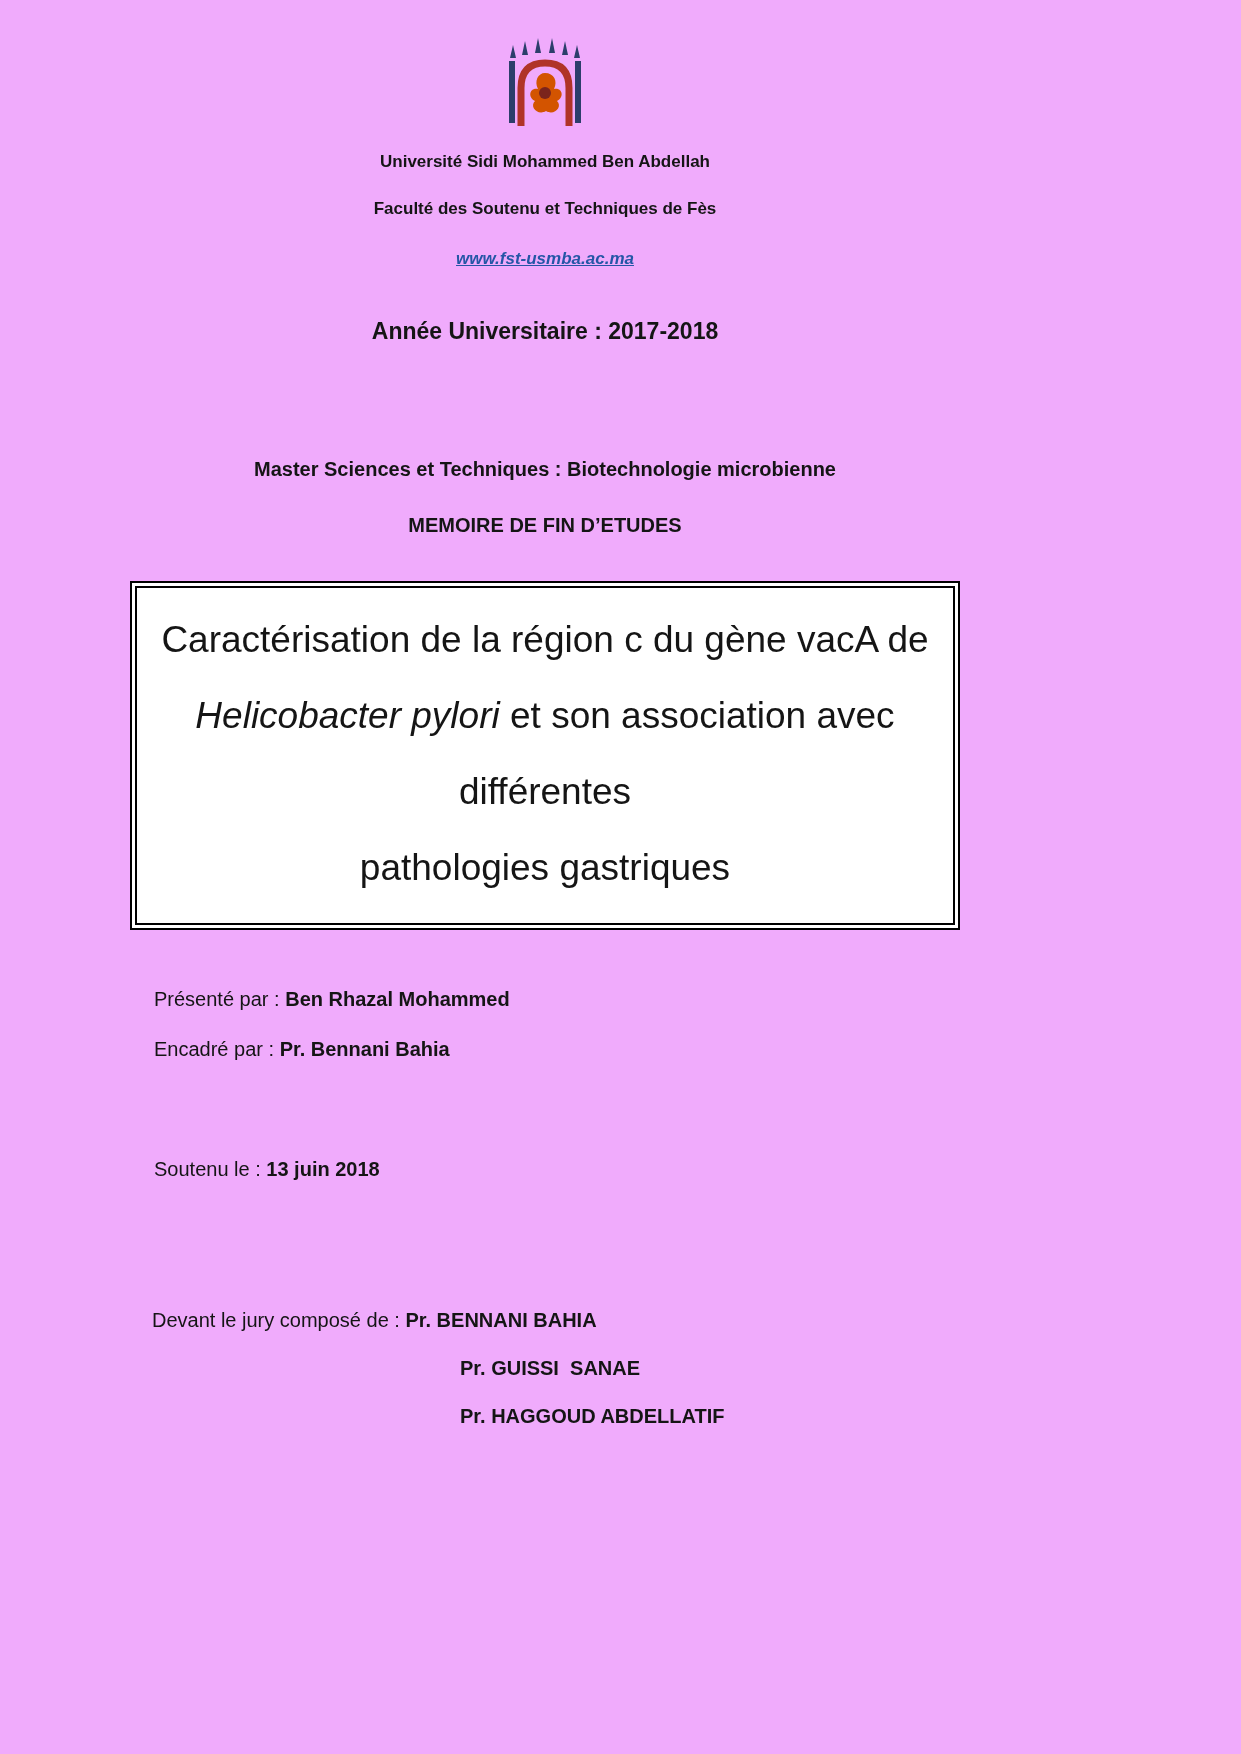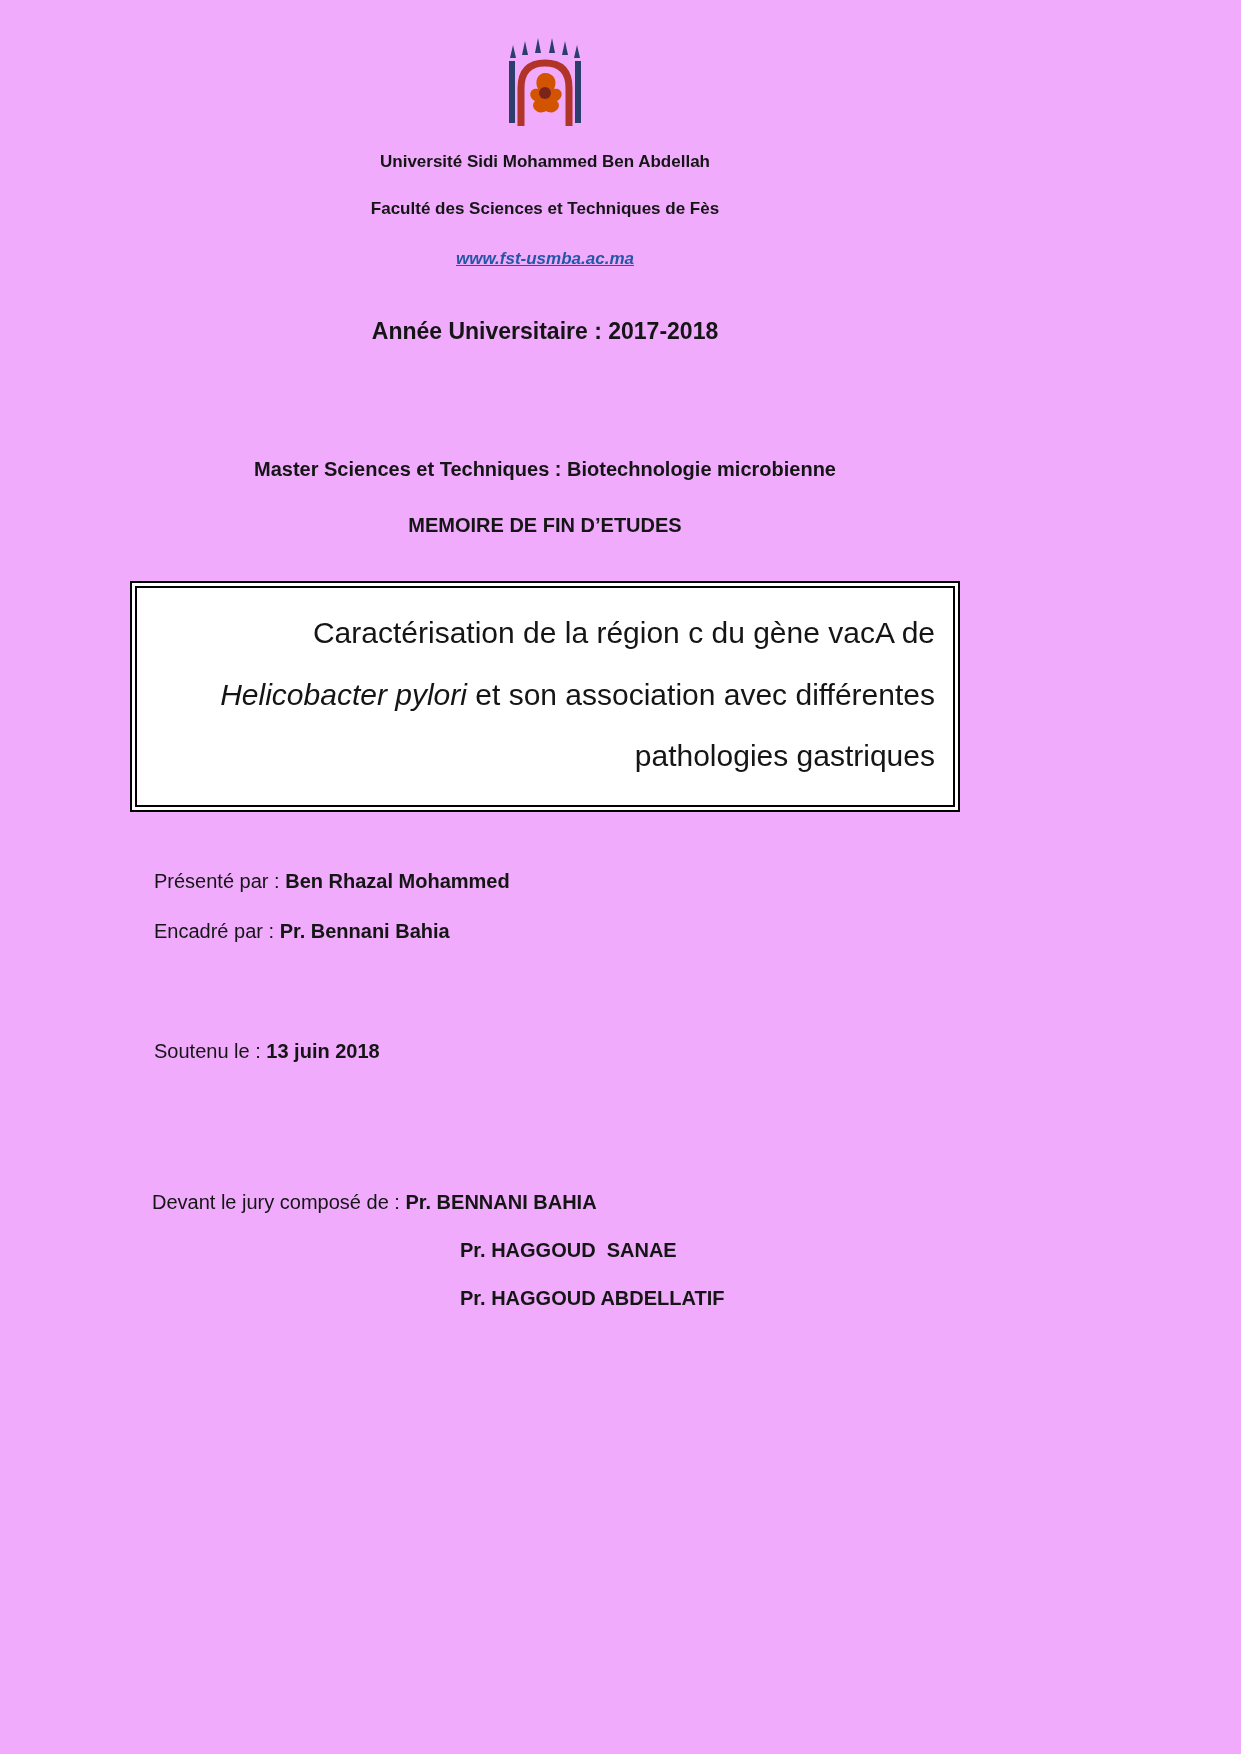--- a/index.html
+++ b/index.html
@@ -39,23 +39,23 @@
   .master   { margin-top: 113px; font-size: 20px; font-weight: bold; }
   .memoir   { margin-top: 33px;  font-size: 20px; font-weight: bold; }
 
   .title-box {
     margin-top: 44px;
     border: 7px double #000;
     padding: 14px 18px 18px 18px;
     background: #fff;
   }
   .title-line {
-    font-size: 30px;
+    font-size: 37px;
     line-height: 2.05;
-    text-align: right;
+    text-align: center;
     font-weight: 400;
   }
   .italic { font-style: italic; }
 
   .byline { font-size: 20px; margin-left: 24px; }
   .presented { margin-top: 58px; }
   .encadre   { margin-top: 27px; }
   .soutenu   { margin-top: 97px; }
   .bold { font-weight: bold; }
 
@@ -86,21 +86,21 @@
           <rect x="7" y="25" width="6" height="62" fill="#2c3e6b"></rect>
           <rect x="73" y="25" width="6" height="62" fill="#2c3e6b"></rect>
           <path d="M19 90 L19 52 Q19 27 43 27 Q67 27 67 52 L67 90" fill="none" stroke="#b03427" stroke-width="7"></path>
           <path d="M43 37 C52 37 56 45 52 53 C60 51 63 61 55 65 C61 71 52 80 44 75 C36 80 27 71 33 65 C25 61 28 51 36 53 C32 45 36 37 43 37 Z" fill="#d35400"></path>
           <circle cx="43" cy="57" r="6" fill="#7b241c"></circle>
         </svg>
       </span>
     </div>
 
     <p class="u-name center">Université Sidi Mohammed Ben Abdellah</p>
-    <p class="f-name center">Faculté des Sciences et Techniques de Fès</p>
+    <p class="f-name center">Faculté des Soutenu et Techniques de Fès</p>
     <p class="site center">
       <a style="color:#2456a6">www.fst-usmba.ac.ma</a>
     </p>
     <p class="year center">Année Universitaire : 2017-2018</p>
 
     <p class="master center">Master Sciences et Techniques : Biotechnologie microbienne</p>
     <p class="memoir center">MEMOIRE DE FIN D’ETUDES</p>
 
     <div class="title-box">
       <p class="title-line">Caractérisation de la région c du gène vacA de</p>
@@ -109,18 +109,18 @@
     </div>
 
     <p class="byline presented"><span class="pre">Présenté par : </span><span class="bold pre">Ben Rhazal Mohammed</span></p>
 
     <p class="byline encadre"><span class="pre">Encadré par : </span><span class="bold pre">Pr. Bennani Bahia</span></p>
 
     <p class="byline soutenu"><span class="pre">Soutenu le : </span><span class="bold pre">13 juin 2018</span></p>
 
     <p class="jury jury-first"><span class="pre">Devant le jury composé de : </span><span class="bold pre">Pr. BENNANI BAHIA</span></p>
 
-    <p class="jury jury-indent"><span class="bold pre">Pr. HAGGOUD  SANAE</span></p>
+    <p class="jury jury-indent"><span class="bold pre">Pr. GUISSI  SANAE</span></p>
 
     <p class="jury jury-indent"><span class="bold pre">Pr. HAGGOUD ABDELLATIF</span></p>
 
   </div>
 </div>
 
 </body></html>

